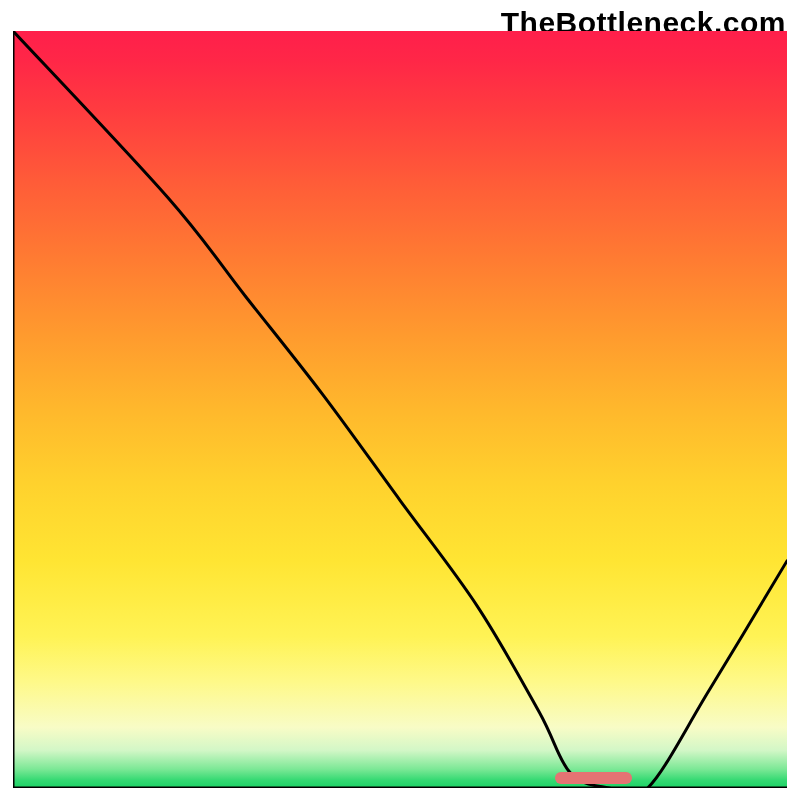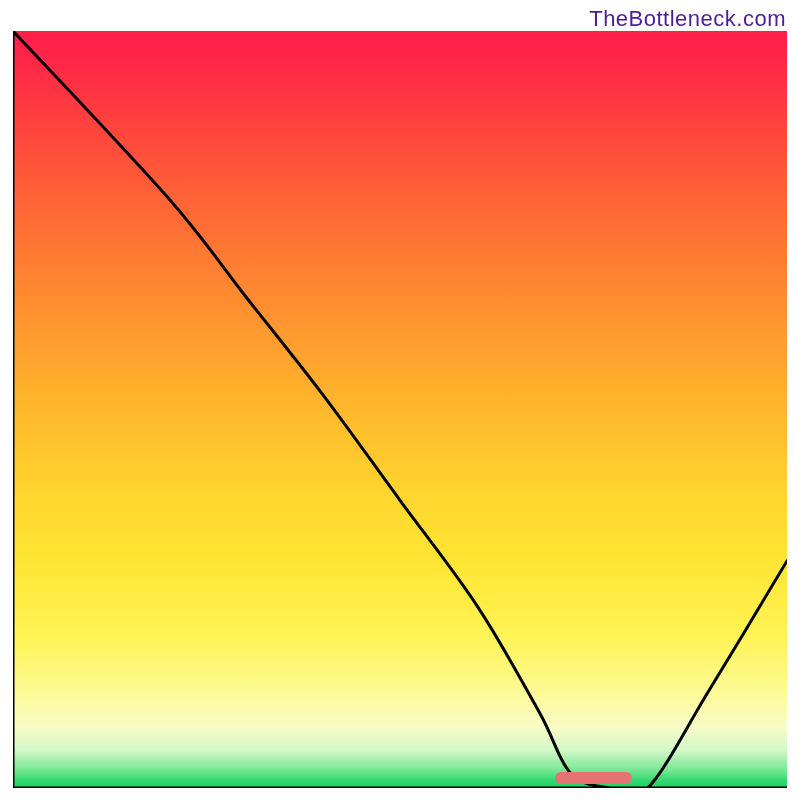--- a/index.html
+++ b/index.html
@@ -7,23 +7,23 @@
     width: 800px;
     height: 800px;
     background: #ffffff;
     position: relative;
     font-family: Arial, sans-serif;
   }
   .watermark {
     position: absolute;
     top: 6px;
     right: 14px;
-    font-size: 22px;
-    font-weight: normal;
-    color: #4c1d95;
+    font-size: 30px;
+    font-weight: bold;
+    color: #000000;
     letter-spacing: 0.5px;
   }
   .plot-area {
     position: absolute;
     left: 13px;
     top: 31px;
     width: 774px;
     height: 757px;
   }
   .gradient-bg {

